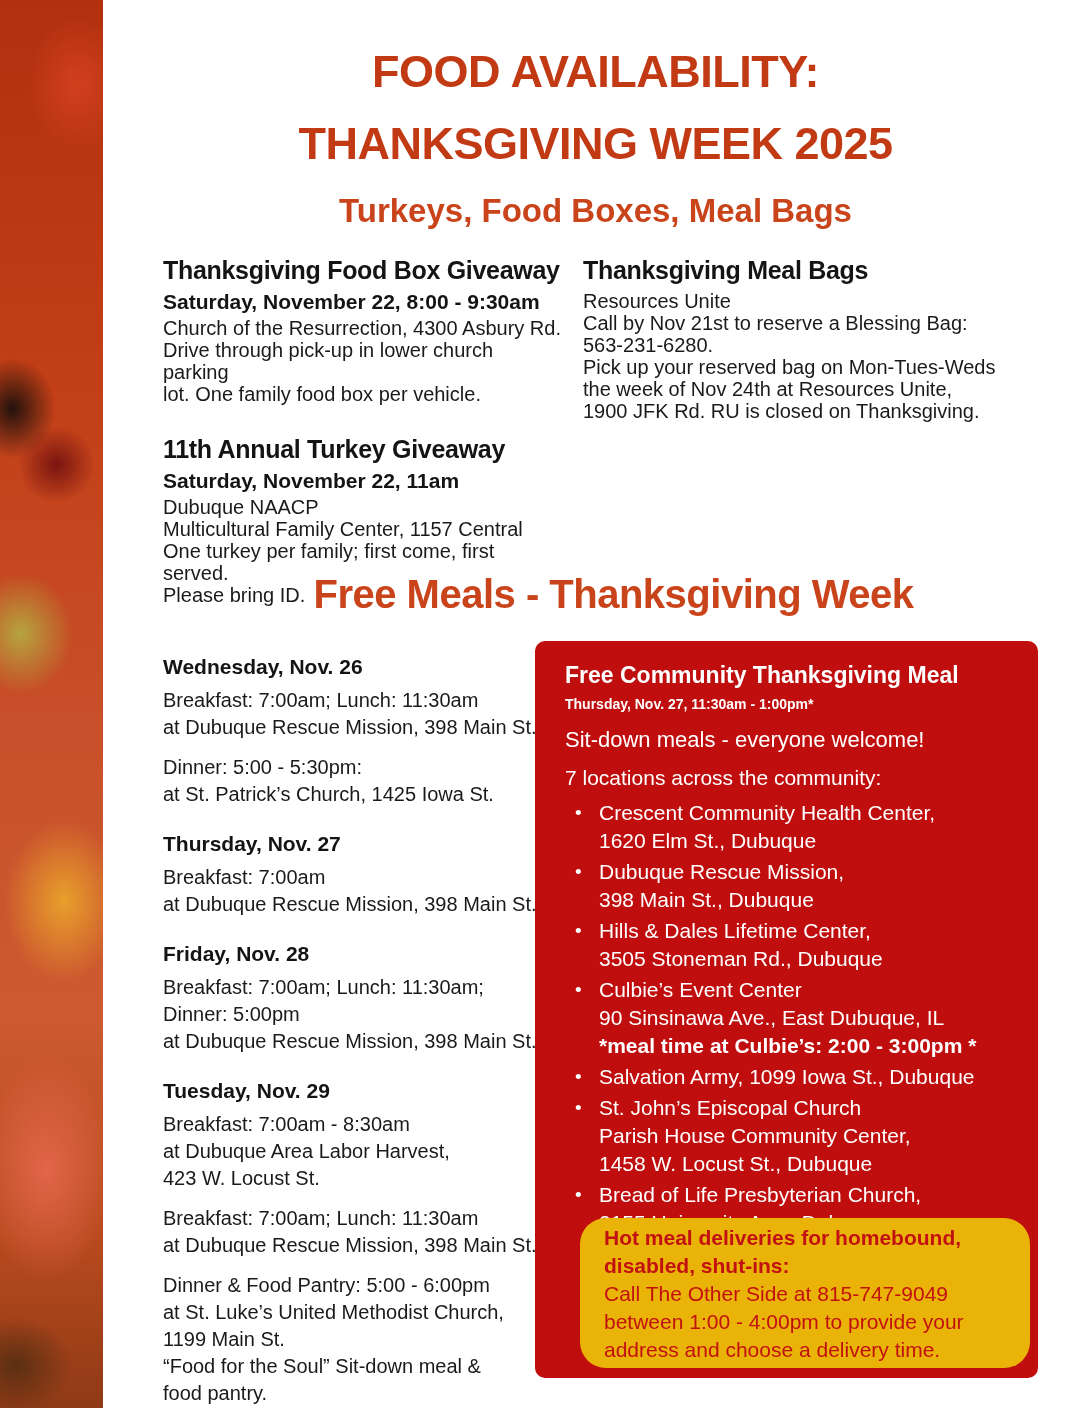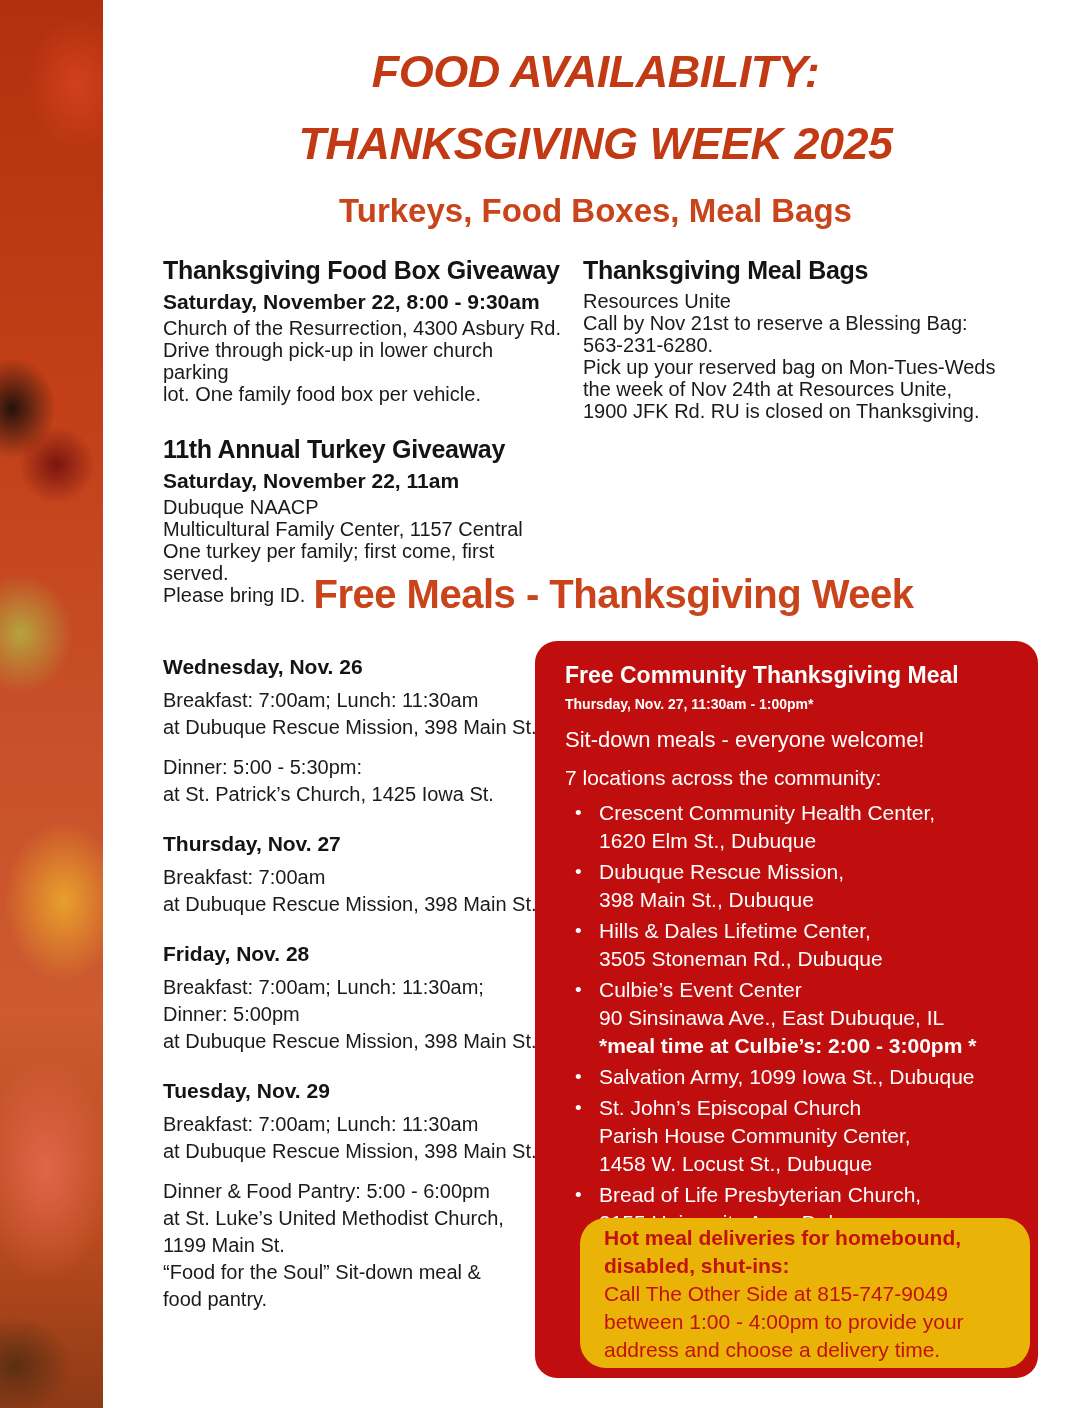--- a/index.html
+++ b/index.html
@@ -14,42 +14,42 @@
       radial-gradient(ellipse 60px 70px at 12% 29%, #23120c 0%, rgba(35,18,12,0) 72%),
       radial-gradient(ellipse 55px 55px at 55% 33%, #7a1510 0%, rgba(122,21,16,0) 70%),
       radial-gradient(ellipse 75px 85px at 20% 45%, #b5a43e 0%, rgba(181,164,62,0) 70%),
       radial-gradient(ellipse 85px 115px at 62% 64%, #e8a02c 0%, rgba(232,160,44,0) 70%),
       radial-gradient(ellipse 95px 160px at 45% 83%, #e2654a 0%, rgba(226,101,74,0) 70%),
       radial-gradient(ellipse 75px 65px at 15% 97%, #5a2f12 0%, rgba(90,47,18,0) 75%),
       linear-gradient(180deg, #b3300f 0%, #c23f17 28%, #c8502a 52%, #cd5a30 72%, #b84a1e 88%, #8f3a16 100%);
   }
 
   .header { position:absolute; left:103px; right:0; top:36px; text-align:center; }
-  .title { font-size:45px; line-height:72px; font-weight:600; letter-spacing:-0.5px; color:#c23a14;font-style:italic; }
+  .title { font-size:45px; line-height:72px; font-weight:600; letter-spacing:-0.5px; color:#c23a14; }
   .subtitle { margin-top:12px; font-size:33px; font-weight:600; color:#c9431b; }
 
   .topcol { position:absolute; top:256px; color:#111; }
   .topcol.left  { left:163px; width:400px; }
   .topcol.right { left:583px; width:425px; }
   .sect { margin-bottom:30px; }
   .sect-heading { font-size:25px; font-weight:600; letter-spacing:-0.3px; margin-bottom:5px; color:#141414; }
   .sect-date { font-size:21px; font-weight:700; margin-bottom:3px; color:#141414; }
   .sect-body { font-size:20px; line-height:22px; color:#1a1a1a; }
   .lines { white-space:pre-line; }
 
   .meals-heading { position:absolute; left:103px; right:0; top:572px; text-align:center;
                    font-size:40px; font-weight:600; letter-spacing:-0.5px; color:#c9431b;padding-left:36px; }
 
   .mealcol { position:absolute; left:163px; top:655px; width:390px; color:#1a1a1a; }
   .day { margin-bottom:24px; }
   .day-name { font-size:21px; font-weight:700; margin-bottom:8px; color:#141414; }
   .entry { font-size:20px; line-height:27px; margin-bottom:13px; }
 
   .redbox { position:absolute; left:535px; top:641px; width:503px; height:737px;
-            background:#c00d0d; border-radius:22px; color:#ffffff;
+            background:#c00d0d; border-radius:10px; color:#ffffff;
             padding:21px 24px 0 30px; }
   .rb-title { font-size:23px; font-weight:700; margin-bottom:7px; }
   .rb-date  { font-size:14px; font-weight:700; margin-bottom:15px; }
   .rb-welcome { font-size:22px; margin-bottom:13px; }
   .rb-intro { font-size:21px; margin-bottom:9px; }
   .loc-list { list-style:none; padding-left:10px; }
   .loc { display:flex; font-size:21px; line-height:28px; margin-bottom:3px; }
   .dot { width:24px; flex:0 0 24px; font-size:19px; }
   .loc-note { font-weight:700; }
 
@@ -119,20 +119,23 @@
 at Dubuque Rescue Mission, 398 Main St.</div>
     </div>
     <div class="day">
       <div class="day-name">Friday, Nov. 28</div>
       <div class="entry lines">Breakfast: 7:00am; Lunch: 11:30am;
 Dinner: 5:00pm
 at Dubuque Rescue Mission, 398 Main St.</div>
     </div>
     <div class="day">
       <div class="day-name">Tuesday, Nov. 29</div>
+      <div class="entry lines">Breakfast: 7:00am - 8:30am
+at Dubuque Area Labor Harvest,
+423 W. Locust St.</div>
       <div class="entry lines">Breakfast: 7:00am; Lunch: 11:30am
 at Dubuque Rescue Mission, 398 Main St.</div>
       <div class="entry lines">Dinner &amp; Food Pantry: 5:00 - 6:00pm
 at St. Luke’s United Methodist Church,
 1199 Main St.
 “Food for the Soul” Sit-down meal &amp;
 food pantry.</div>
     </div>
   </div>
 

